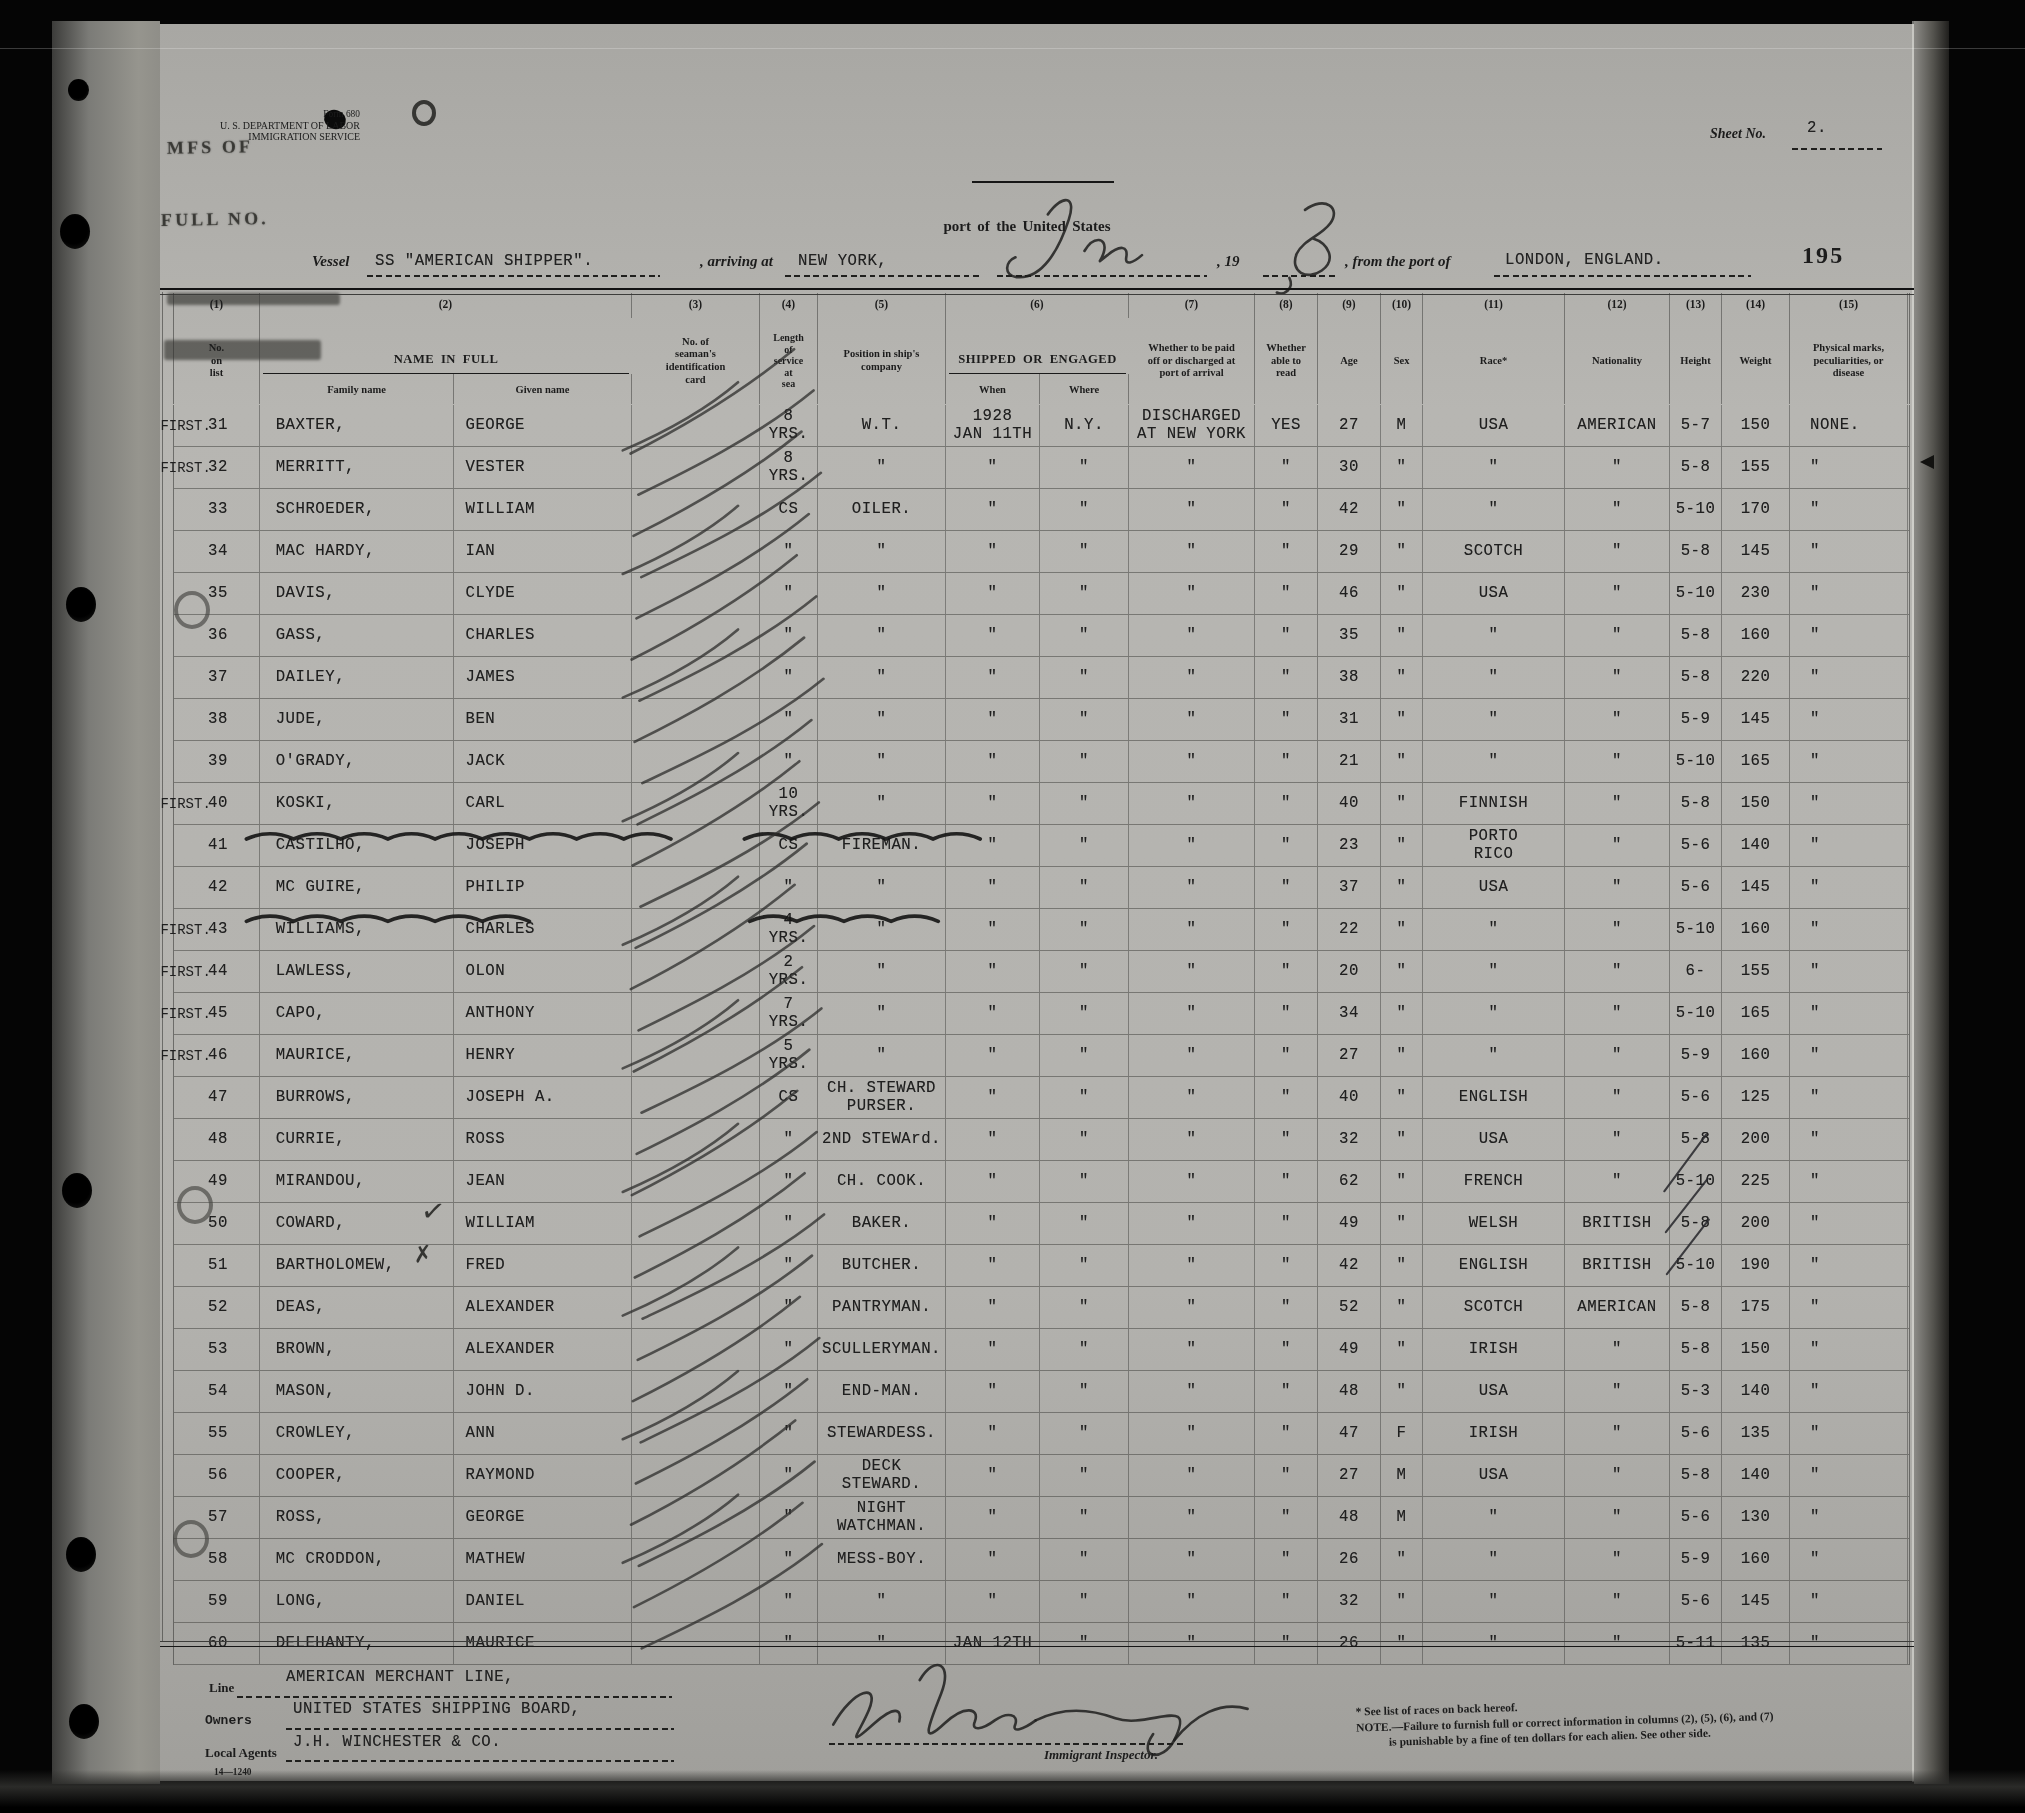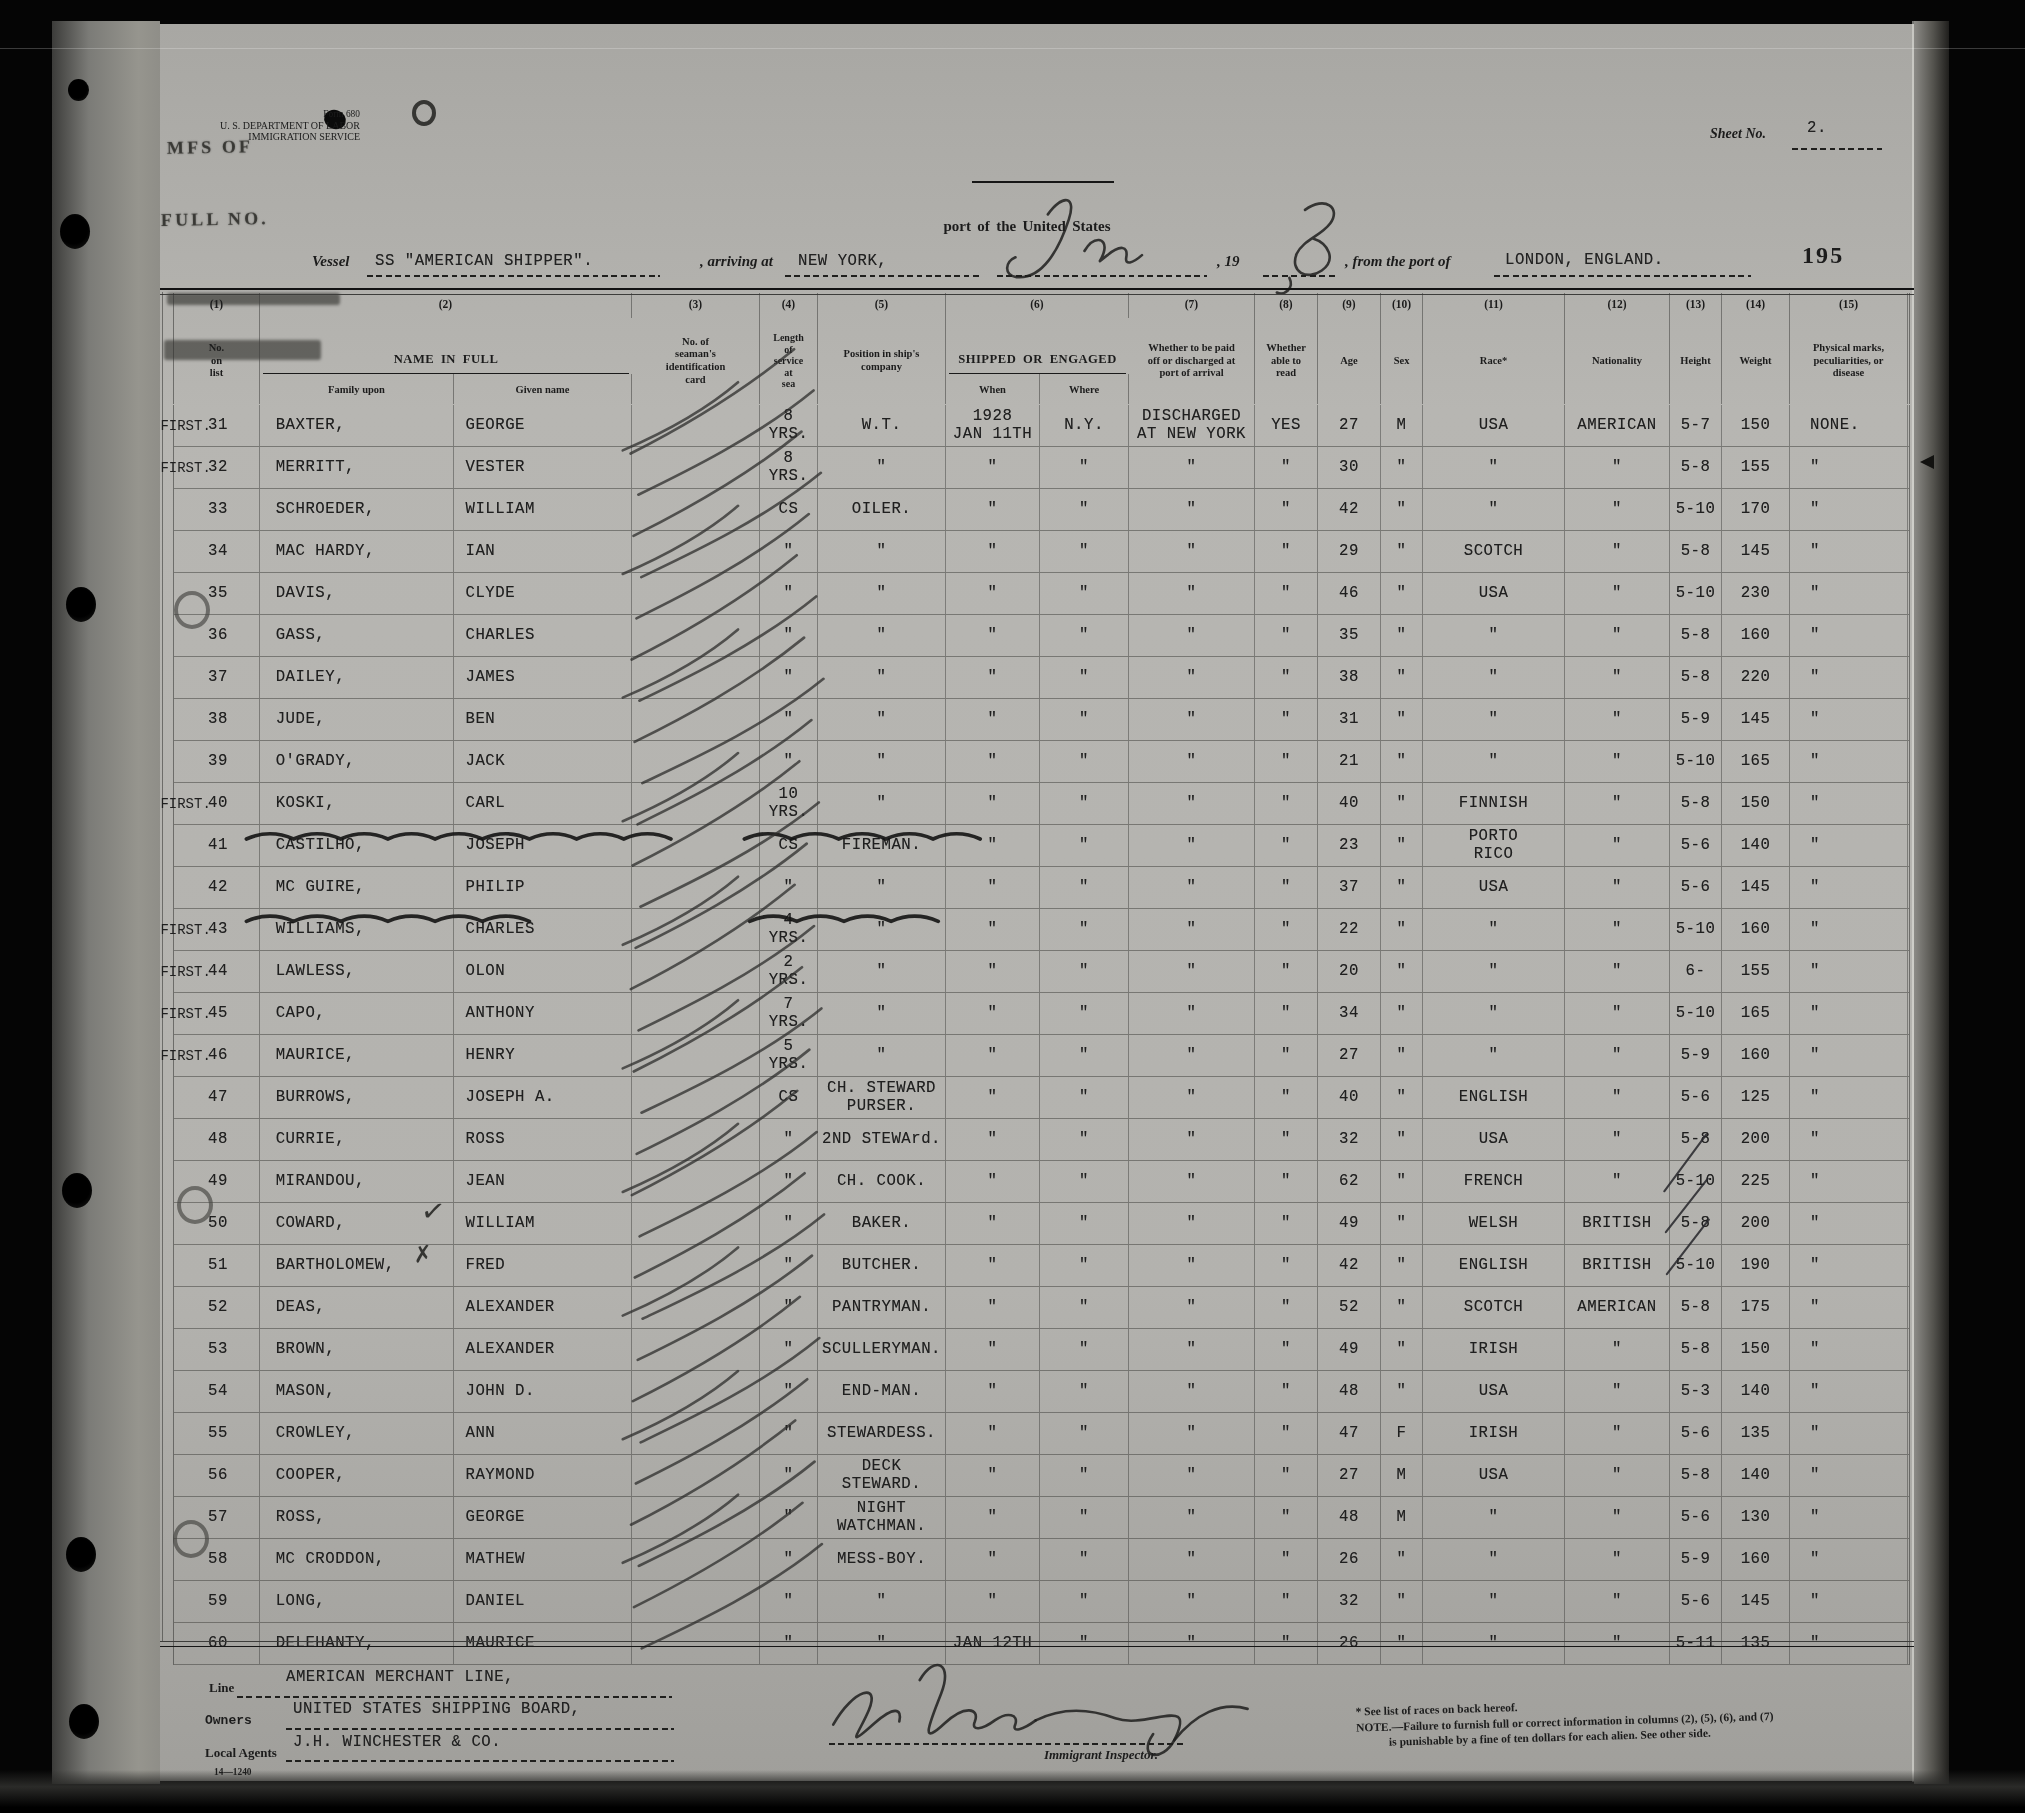--- a/index.html
+++ b/index.html
@@ -169,21 +169,21 @@
     <div class="hn" style="grid-column:13;">(11)</div>
     <div class="hn" style="grid-column:14;">(12)</div>
     <div class="hn" style="grid-column:15;">(13)</div>
     <div class="hn" style="grid-column:16;">(14)</div>
     <div class="hn" style="grid-column:17;">(15)</div>
 
     <div class="hl" style="grid-column:1;">No.
 on
 list</div>
     <div class="hl big" style="grid-column:2/4;">NAME IN FULL</div>
-    <div class="hsub" style="grid-column:2;border-right:0.8px solid rgba(55,55,53,.5);">Family upon</div>
+    <div class="hsub" style="grid-column:2;border-right:0.8px solid rgba(55,55,53,.5);">Family name</div>
     <div class="hsub" style="grid-column:3;">Given name</div>
     <div class="hl" style="grid-column:4;">No. of
 seaman's
 identification
 card</div>
     <div class="hl" style="grid-column:5;font-size:10px;line-height:11.5px;">Length
 of
 service
 at
 sea</div>

